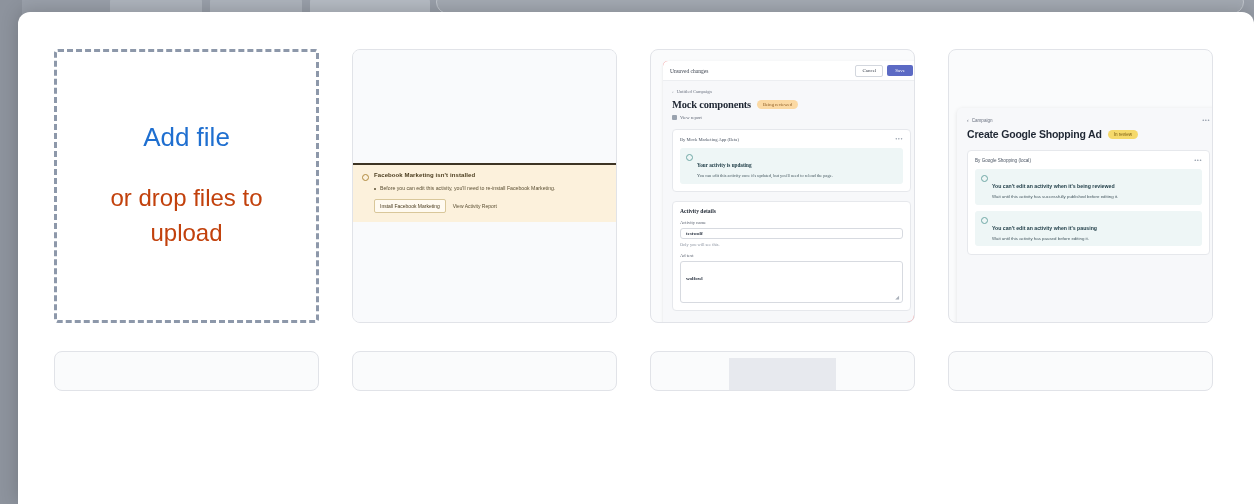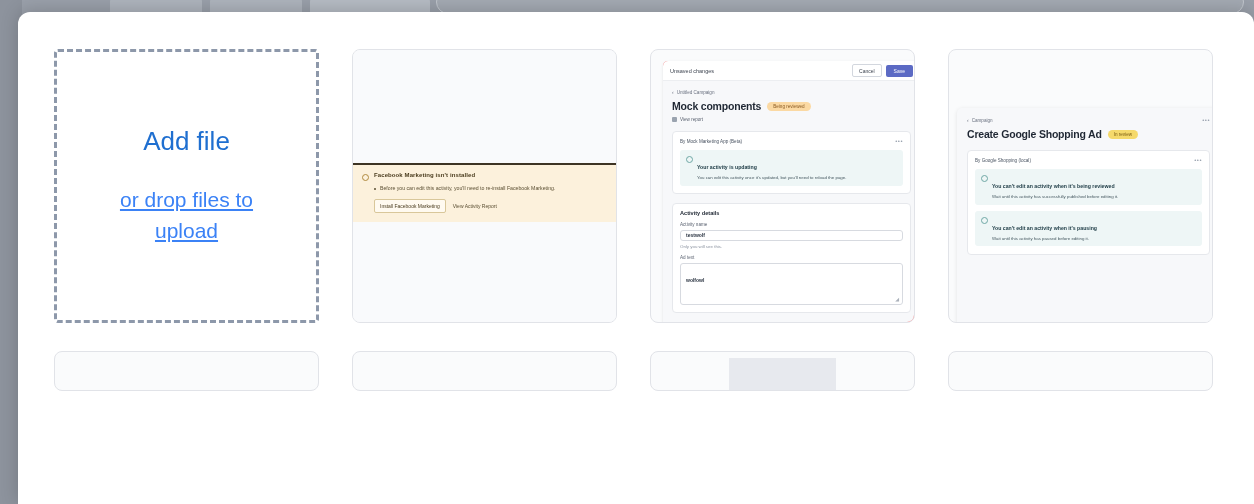--- a/index.html
+++ b/index.html
@@ -76,23 +76,22 @@
     display: flex; flex-direction: column;
     align-items: center; justify-content: center;
     background: #ffffff;
     cursor: pointer;
     text-align: center;
   }
   .dz-add {
     font-size: 26px; color: #1f6fd0; margin-bottom: 28px;
   }
   .dz-sub {
-    font-size: 21px; color: #3b82f6; line-height: 1.45;
+    font-size: 24px; color: #c2410c; line-height: 1.45;
     max-width: 190px;
-    text-decoration: underline;
   }
 
   
   .card {
     height: 274px;
     border: 1px solid #e1e3e8;
     border-radius: 8px;
     background: #fafbfc;
     overflow: hidden;
     position: relative;
@@ -138,21 +137,21 @@
   .fb-btn {
     font-size: 5px; color: #4a3c1e;
     background: #fffaf0; border: 0.8px solid #d9c79a;
     border-radius: 2px; padding: 3px 5px; white-space: nowrap;
   }
   .fb-link { font-size: 5px; color: #5b4f33; }
   .fb-tail { background: #f9fafc; height: 115px; }
 
   
   .mc-wrap { position: absolute; left: 12px; top: 11px; right: -6px; bottom: -8px;
-             background: #ef4444; border-radius: 5px; box-shadow: 0 1px 3px rgba(0,0,0,0.10); overflow: hidden; }
+             background: #ef4444; border-radius: 5px; box-shadow: 0 1px 3px rgba(0,0,0,0.10); overflow: hidden; font-family: Liberation Serif, serif; }
   .mc-savebar {
     height: 20px; background: #ffffff; border-bottom: 1px solid #eceef1;
     display: flex; align-items: center; justify-content: space-between;
     padding: 0 7px;
   }
   .mc-unsaved { font-size: 5.5px; color: #3d4450; }
   .mc-sbtns { display: flex; gap: 4px; align-items: center; }
   .mc-cancel {
     font-size: 5px; color: #3d4450; background: #fff;
     border: 0.8px solid #d3d7de; border-radius: 2px; padding: 2.5px 6px;

